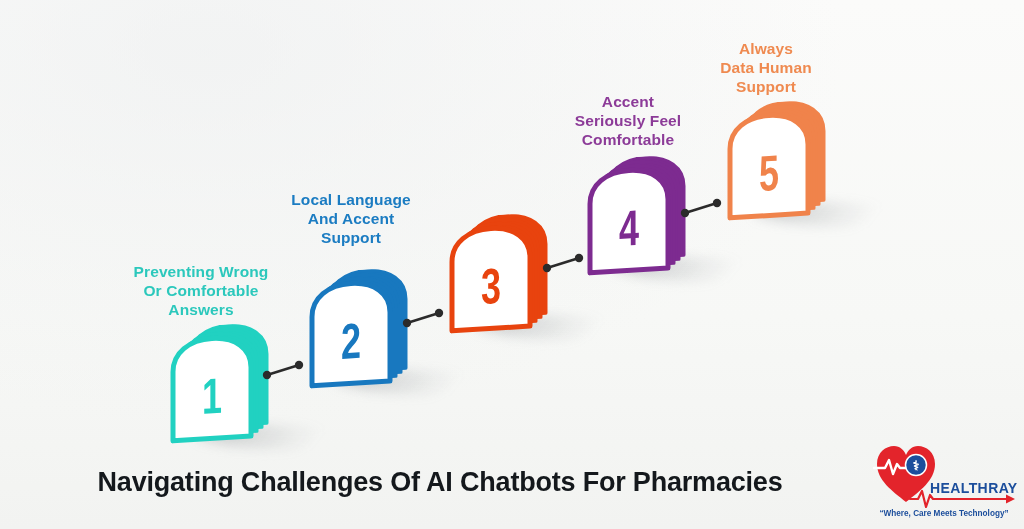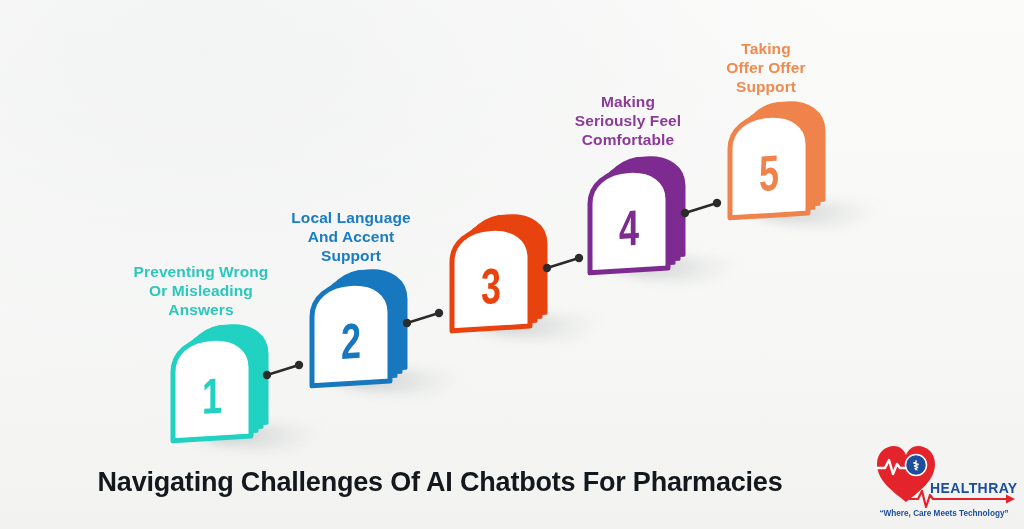--- a/index.html
+++ b/index.html
@@ -40,36 +40,36 @@
 <div class="stage">
 
   <div class="shadow" style="left:198px;top:426px"></div>
   <div class="shadow" style="left:337px;top:371px"></div>
   <div class="shadow" style="left:477px;top:316px"></div>
   <div class="shadow" style="left:615px;top:258px"></div>
   <div class="shadow" style="left:755px;top:203px"></div>
 
   <div class="label" style="left: 106px; top: 262px; color: rgb(43, 200, 188);">
     <span>Preventing Wrong</span><br>
-    <span>Or Misleading</span><br>
+    <span>Or Comfortable</span><br>
     <span>Answers</span>
   </div>
-  <div class="label" style="left: 256px; top: 208px; color: rgb(27, 124, 194);">
+  <div class="label" style="left: 256px; top: 190px; color: rgb(27, 124, 194);">
     <span>Local Language</span><br>
     <span>And Accent</span><br>
     <span>Support</span>
   </div>
   <div class="label" style="left: 533px; top: 92px; color: rgb(140, 59, 152);">
-    <span>Making</span><br>
+    <span>Accent</span><br>
     <span>Seriously Feel</span><br>
     <span>Comfortable</span>
   </div>
   <div class="label" style="left: 671px; top: 39px; color: rgb(239, 138, 80);">
-    <span>Taking</span><br>
-    <span>Offer Offer</span><br>
+    <span>Always</span><br>
+    <span>Data Human</span><br>
     <span>Support</span>
   </div>
 
   <svg class="ms" style="left:170px;top:325px" width="100" height="118" viewBox="0 0 100 118">
     <g stroke-width="3" stroke-linejoin="round">
       <path d="M3,113 L3,44 C3,25 19,13 42,13 C65,13 81,25 81,44 L81,113 Z" transform="translate(16,-12)" fill="#21d1c1" style="stroke: rgb(33, 209, 193);"></path>
       <path d="M3,113 L3,44 C3,25 19,13 42,13 C65,13 81,25 81,44 L81,113 Z" transform="translate(11,-8.2)" fill="#21d1c1" style="stroke: rgb(33, 209, 193);"></path>
       <path d="M3,113 L3,44 C3,25 19,13 42,13 C65,13 81,25 81,44 L81,113 Z" transform="translate(6,-4.5)" fill="#21d1c1" style="stroke: rgb(33, 209, 193);"></path>
     </g>
     <path d="M3,113 L3,44 C3,25 19,13 42,13 C65,13 81,25 81,44 L81,113 Z" fill="#ffffff" stroke-width="5" stroke-linejoin="round" stroke="#21d1c1"></path>

